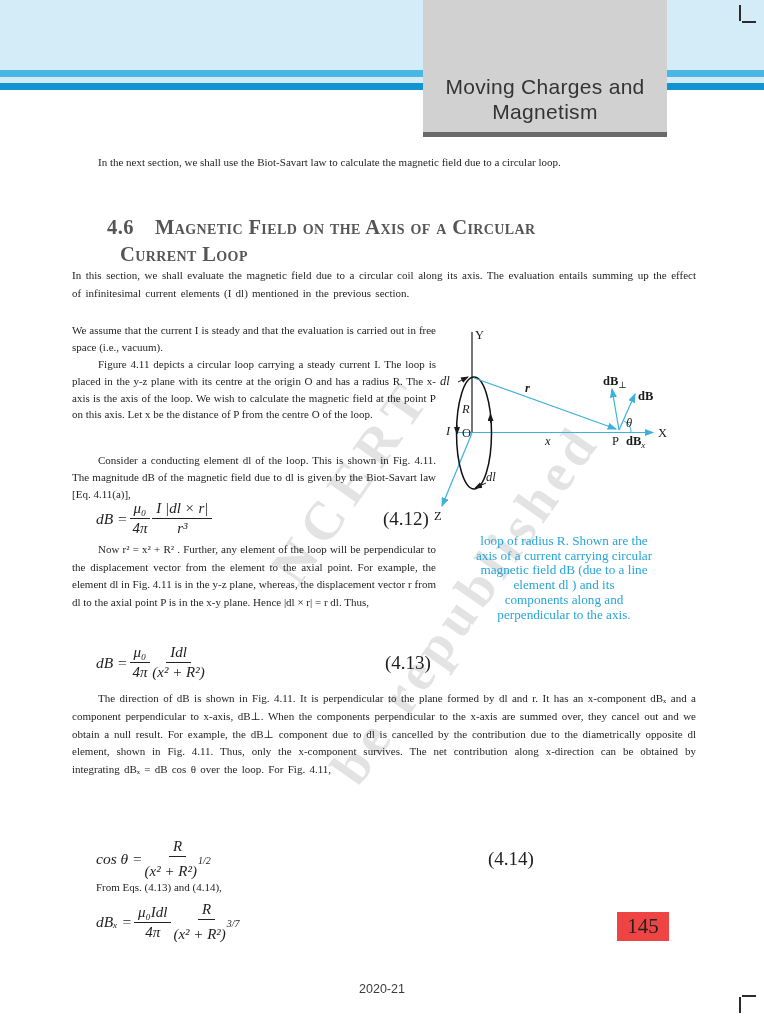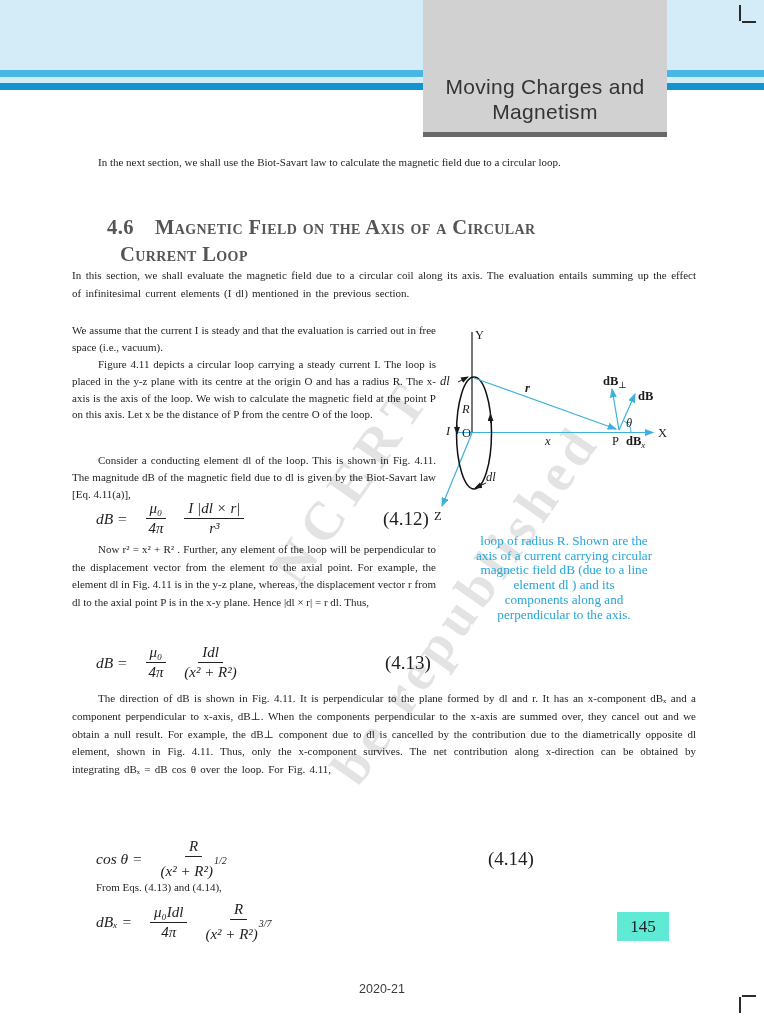--- a/index.html
+++ b/index.html
@@ -40,38 +40,38 @@
   .ncol{width:364px;line-height:16.8px;}
   .p1b{left:72px;top:322px;}
   .p2{left:72px;top:356px;}
   .p3{left:72px;top:452px;line-height:17px;}
   .p4{left:72px;top:541px;width:364px;line-height:17.6px;}
   .p6{left:72px;top:690px;width:624px;line-height:17.8px;word-spacing:1.5px;}
   .p7{left:96px;top:878px;width:400px;text-align:left;}
   
   .eq{position:absolute;left:0;width:730px;display:flex;align-items:center;z-index:1;
       font-size:15.5px;font-style:italic;}
-  .eq .eq-body{margin-left:96px;display:flex;align-items:center;gap:18px;}
+  .eq .eq-body{margin-left:96px;display:flex;align-items:center;gap:2px;}
   .frac{display:inline-flex;flex-direction:column;align-items:center;font-size:15px;line-height:17px;}
   .frac .num{padding:0 4px 1px 4px;border-bottom:1.2px solid #222;}
   .frac .den{padding-top:1px;}
   .dsup{font-size:10px;vertical-align:6px;position:relative;top:-6px;margin-left:1px;}
   .eq-label{position:absolute;font-style:normal;font-size:19px;}
   .eq412{top:500px;} .eq412 .eq-label{left:383px;}
   .eq413{top:644px;} .eq413 .eq-label{left:385px;}
   .eq414{top:838px;} .eq414 .eq-label{left:488px;}
   .eq415{top:901px;}
   
   .fig-svg{position:absolute;left:420px;top:322px;z-index:1;}
   .caption{position:absolute;left:424px;top:534px;width:280px;z-index:1;text-align:center;
            font-size:13.2px;line-height:14.7px;color:#27a5d8;}
   .caption b{font-weight:bold;}
   
-  .page-badge{position:absolute;left:617px;top:912px;width:52px;height:29px;background:#5eead4;
-              display:flex;align-items:center;justify-content:center;font-size:17px;color:#222;z-index:1;}
+  .page-badge{position:absolute;left:617px;top:912px;width:52px;height:29px;background:#ef4444;
+              display:flex;align-items:center;justify-content:center;font-size:21px;color:#222;z-index:1;}
   .footer{position:absolute;left:0;top:982px;width:764px;text-align:center;z-index:1;
           font-family:"Liberation Sans","DejaVu Sans",sans-serif;font-size:12.5px;color:#3c3c3c;}
   
   .svgt{font-family:"Liberation Serif","DejaVu Serif",serif;font-size:12.5px;fill:#1a1a1a;}
   .svgi{font-style:italic;}
   .svgb{font-weight:bold;}
 </style>
 </head>
 <body>
 

